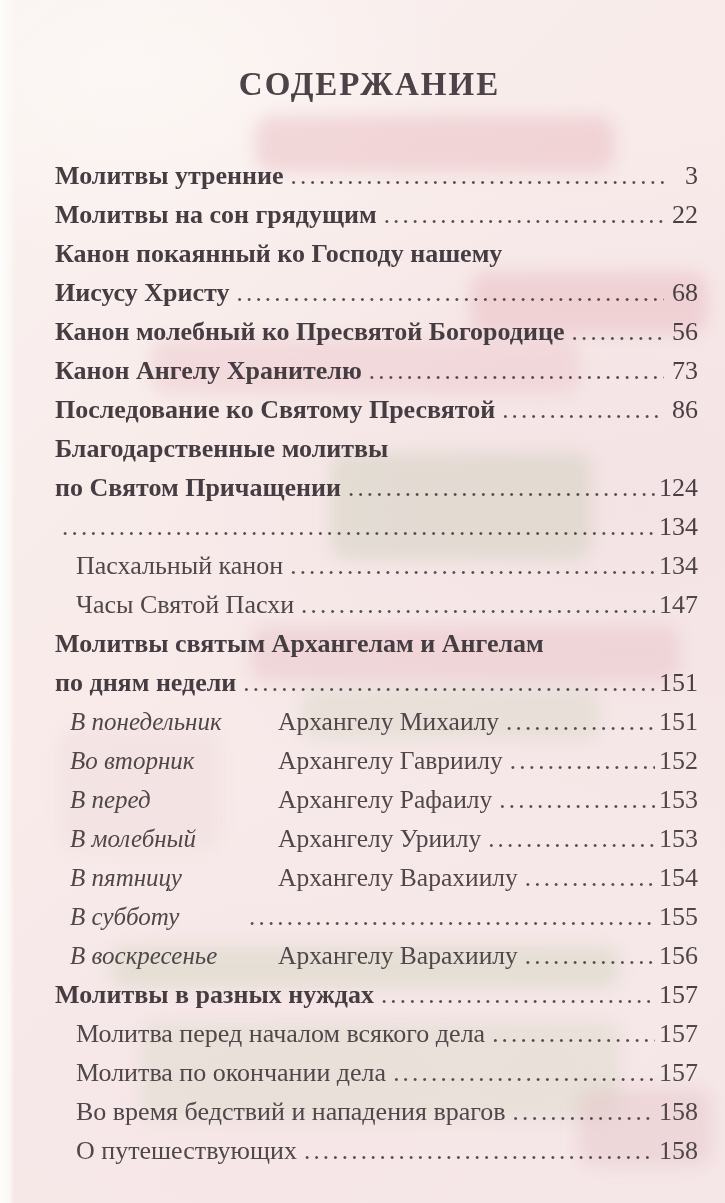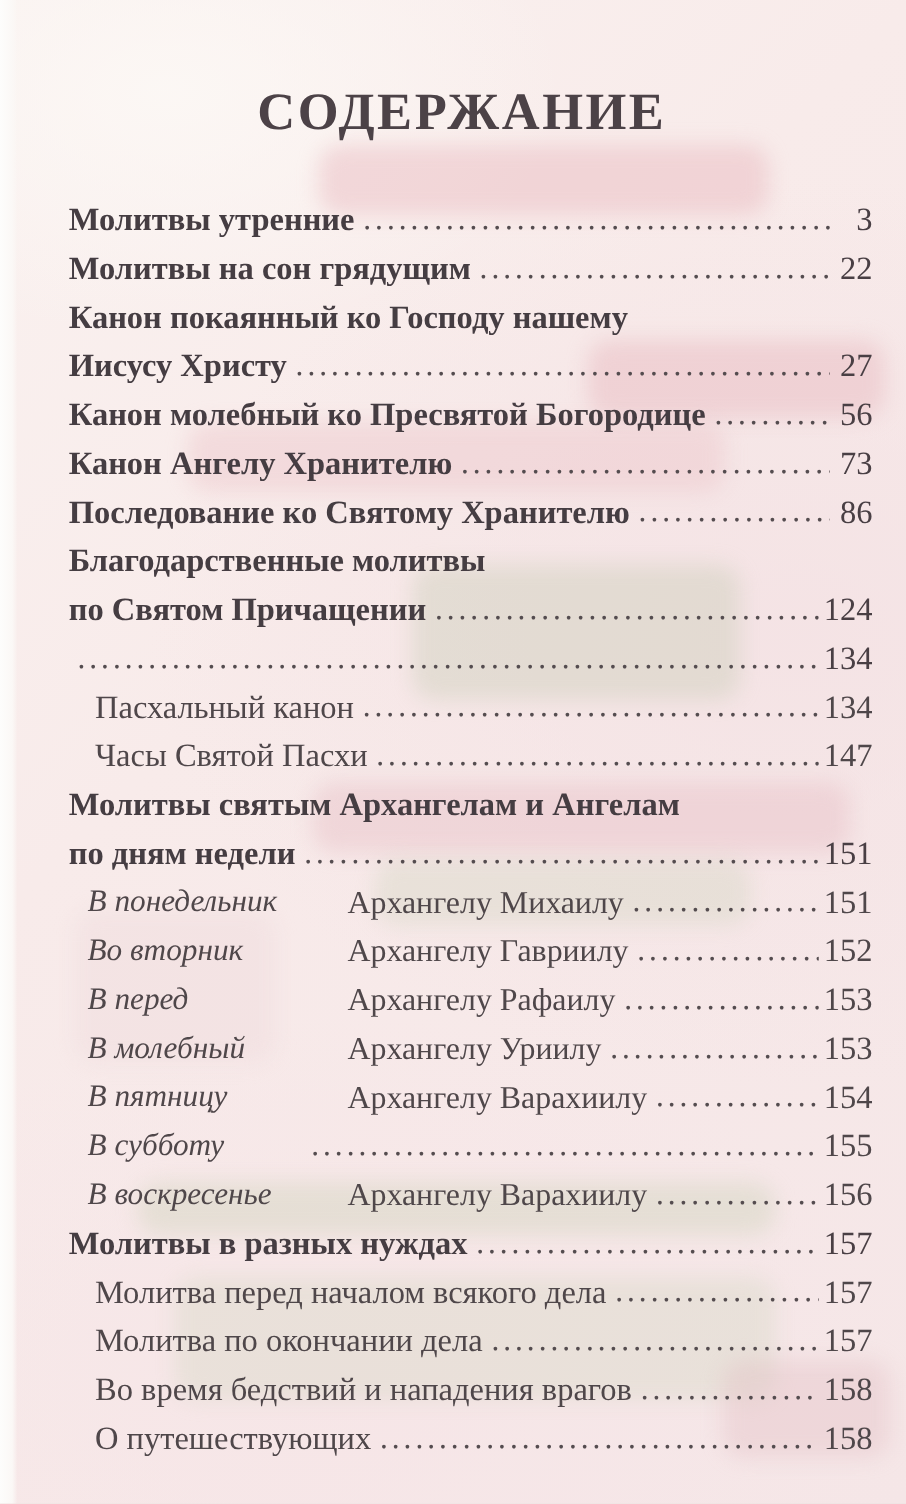--- a/index.html
+++ b/index.html
@@ -29,21 +29,21 @@
   .g5{left:250px;top:626px;width:430px;height:56px;background:rgba(230,185,192,.38);}
   .g6{left:300px;top:688px;width:300px;height:52px;background:rgba(206,212,188,.34);}
   .g7{left:110px;top:946px;width:510px;height:42px;background:rgba(204,211,186,.40);}
   .g8{left:140px;top:1022px;width:480px;height:98px;background:rgba(208,213,190,.34);}
   .g9{left:578px;top:1088px;width:134px;height:78px;background:rgba(226,190,195,.38);}
   .g10{left:60px;top:728px;width:160px;height:122px;background:rgba(236,212,216,.30);}
 
   .page-title{
     position:absolute;left:14px;right:0;top:66px;z-index:4;
     margin:0;text-align:center;
-    font-size:42px;font-weight:bold;letter-spacing:2px;color:#4c4247;
+    font-size:33px;font-weight:bold;letter-spacing:2px;color:#4c4247;
   }
   .toc{
     position:absolute;left:55px;right:27px;top:156px;z-index:4;
   }
   .row{
     display:flex;align-items:flex-start;
     height:39px;line-height:39px;
     font-size:26px;white-space:nowrap;
   }
   .row.bold{font-weight:bold;color:#453d42;}
@@ -90,34 +90,34 @@
         <span class="label">Молитвы на сон грядущим</span>
         <span class="dots">................................................................................................................................................................</span>
         <span class="pagenum">22</span>
       </div>
       <div class="row bold">
         <span class="label">Канон покаянный ко Господу нашему</span>
       </div>
       <div class="row bold">
         <span class="label">Иисусу Христу</span>
         <span class="dots">................................................................................................................................................................</span>
-        <span class="pagenum">27</span>
+        <span class="pagenum">68</span>
       </div>
       <div class="row bold">
         <span class="label">Канон молебный ко Пресвятой Богородице</span>
         <span class="dots">................................................................................................................................................................</span>
         <span class="pagenum">56</span>
       </div>
       <div class="row bold">
         <span class="label">Канон Ангелу Хранителю</span>
         <span class="dots">................................................................................................................................................................</span>
         <span class="pagenum">73</span>
       </div>
       <div class="row bold">
-        <span class="label">Последование ко Святому Хранителю</span>
+        <span class="label">Последование ко Святому Пресвятой</span>
         <span class="dots">................................................................................................................................................................</span>
         <span class="pagenum">86</span>
       </div>
       <div class="row bold">
         <span class="label">Благодарственные молитвы</span>
       </div>
       <div class="row bold">
         <span class="label">по Святом Причащении</span>
         <span class="dots">................................................................................................................................................................</span>
         <span class="pagenum">124</span>

